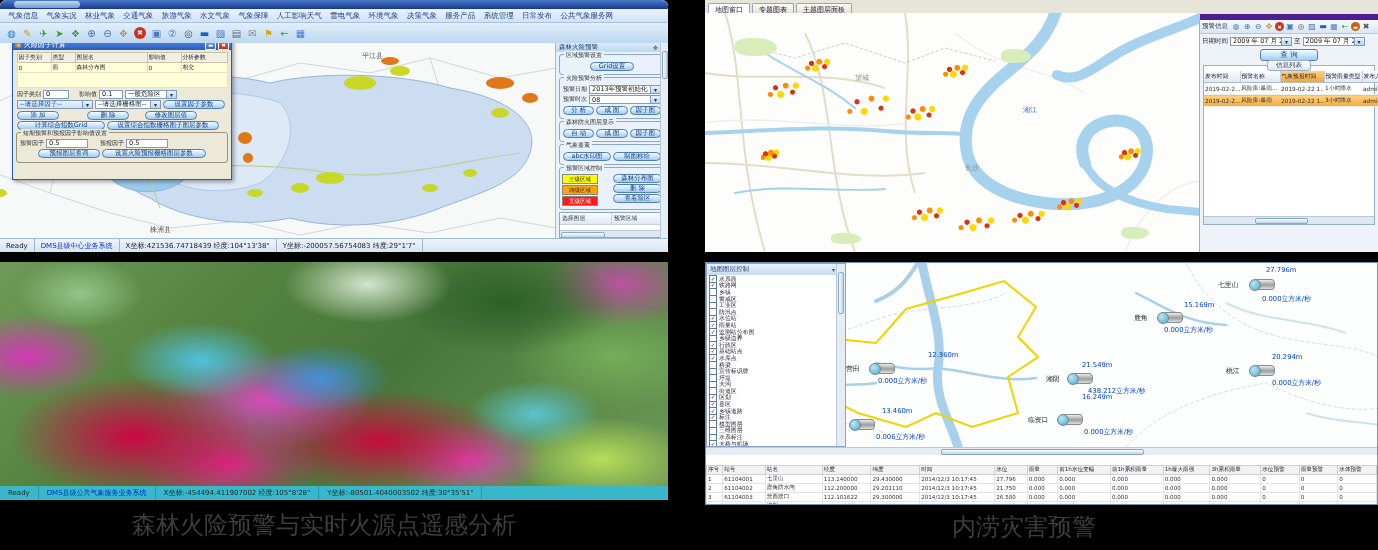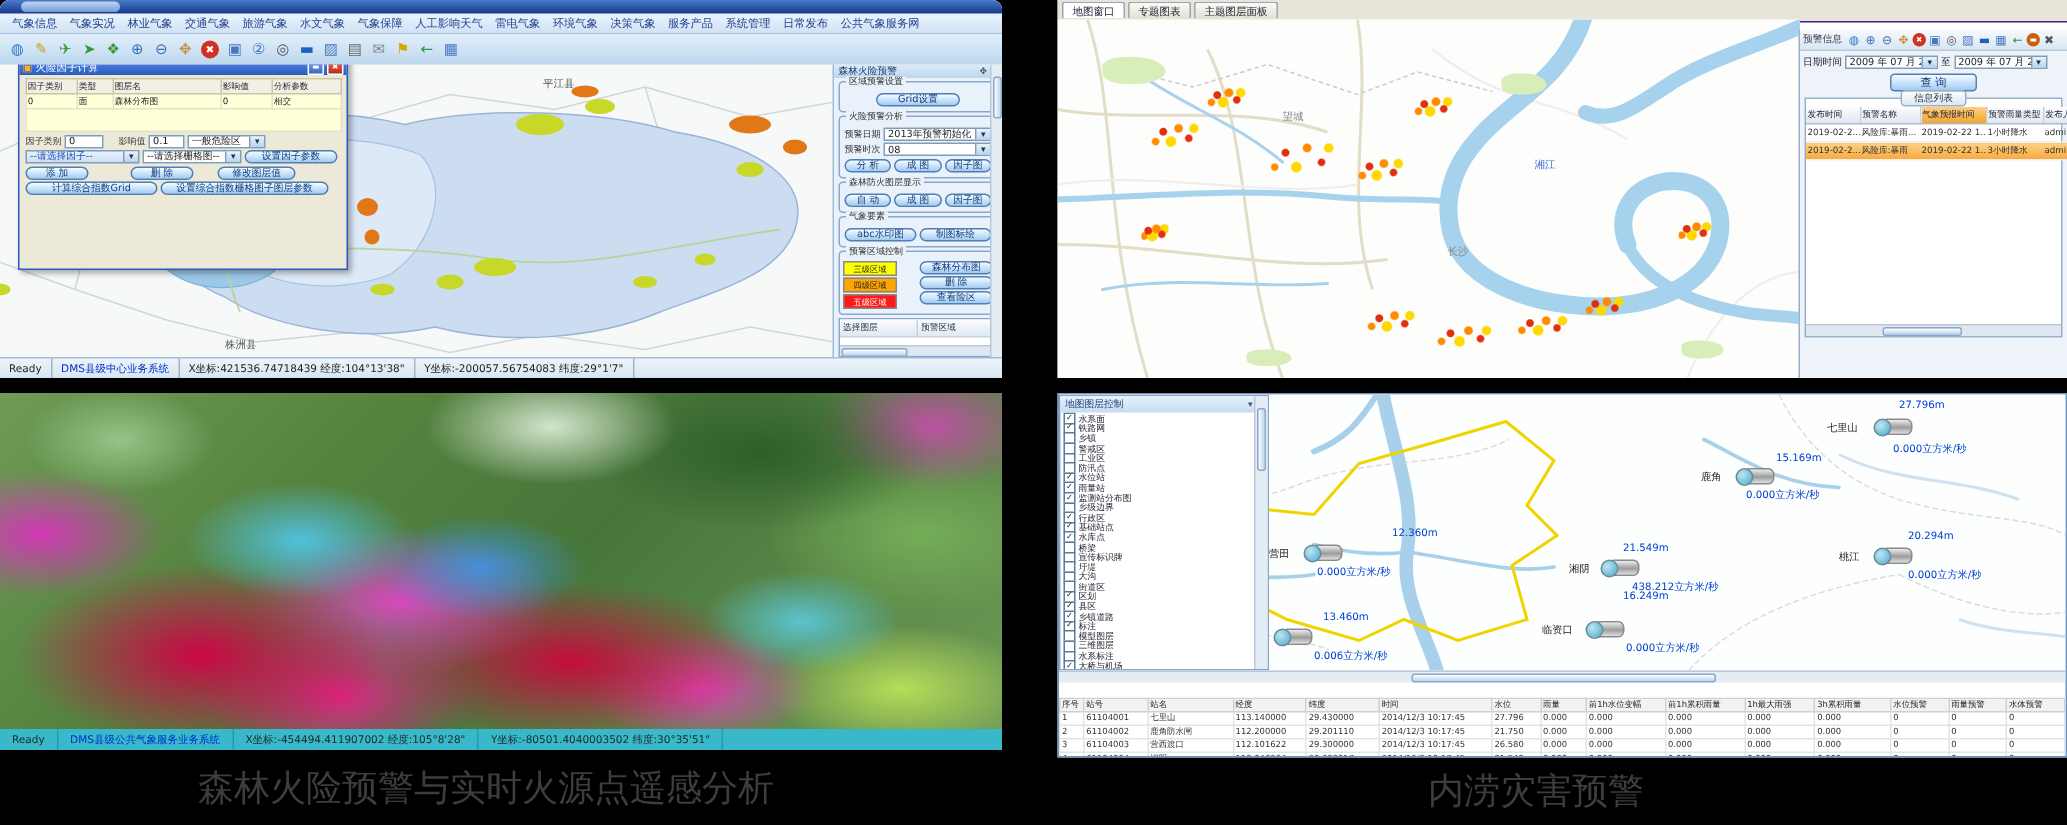--- a/index.html
+++ b/index.html
@@ -71,22 +71,22 @@
   .dlg-tbl{width:210px;margin:2px auto 1px;border-collapse:collapse;background:#ffffd8;table-layout:fixed;}
   .dlg-tbl th{background:#f2f0e4;border:1px solid #c8c4a8;font-size:5.8px;font-weight:normal;color:#223;
     padding:0 1px;text-align:left;white-space:nowrap;overflow:hidden;}
   .dlg-tbl td{border:1px solid #e4e2c8;font-size:5.8px;color:#223;padding:0 1px;white-space:nowrap;overflow:hidden;height:7px;}
   .dlg-pad{padding:0 3px;}
   .dlg .grp{margin:2px 0 0;padding:4px 2px 2px;border-color:#9a967a;}
   .dlg .gt{background:#ece9d8;}
 
   
   .tr-p{left:705px;top:0;width:673px;height:252px;background:#fff;}
-  .tr-tabs{height:13px;background:#e7e4da;display:flex;align-items:flex-start;padding:1px 3px 0;gap:2px;
-    border-bottom:1px solid #4c1d95;}
+  .tr-tabs{height:13px;background:#e7e4da;display:flex;align-items:flex-end;padding:1px 3px 0;gap:2px;
+    border-bottom:7px solid #4c1d95;}
   .tab{font-size:7px;color:#223;background:linear-gradient(180deg,#fbfaf6,#e4e0d2);border:1px solid #9aa6b4;
     border-bottom:none;border-radius:2px 2px 0 0;padding:1px 6px 0;height:11px;box-sizing:border-box;white-space:nowrap;}
   .tab.active{background:#fff;}
   .tr-map{position:absolute;left:0;top:13px;width:495px;bottom:0;background:#fdfdfc;overflow:hidden;}
   .heat{position:absolute;background:
     radial-gradient(circle at 25% 40%,#e03010 0 2.2px,rgba(224,48,16,0) 3px),
     radial-gradient(circle at 55% 30%,#ff8c00 0 2.4px,rgba(255,140,0,0) 3.4px),
     radial-gradient(circle at 75% 60%,#e03010 0 2px,rgba(224,48,16,0) 3px),
     radial-gradient(circle at 40% 70%,#ffd800 0 3px,rgba(255,216,0,0) 4px),
     radial-gradient(circle at 85% 30%,#ffd800 0 2.6px,rgba(255,216,0,0) 3.6px),
@@ -334,35 +334,48 @@
             </div>
             <div class="row">
               <span class="btn-xp" style="width:42px">添 加</span>
               <span class="btn-xp" style="width:42px;margin-left:26px">删 除</span>
               <span class="btn-xp" style="width:52px;margin-left:14px">修改图层值</span>
             </div>
             <div class="row">
               <span class="btn-xp" style="width:88px">计算综合指数Grid</span>
               <span class="btn-xp" style="width:112px">设置综合指数栅格图子图层参数</span>
             </div>
+            <div class="grp">
+              <span class="gt">短期预警和预报因子影响值设置</span>
+              <div class="row">
+                <span class="lab6">预警因子</span>
+                <input class="tin" style="width: 42px;" readonly="" value="0.5">
+                <span class="lab6" style="margin-left:10px">预报因子</span>
+                <input class="tin" style="width: 42px;" readonly="" value="0.5">
+              </div>
+              <div class="row" style="justify-content:center">
+                <span class="btn-xp" style="width:62px">预报图层查询</span>
+                <span class="btn-xp" style="width:104px">设置火险预报栅格图层参数</span>
+              </div>
+            </div>
           </div>
         </div>
       </div>
 
       <aside class="tl-side">
         <div class="tl-side-head">
           <span>森林火险预警</span>
           <span class="sp"></span>
           <span class="mini-ico">✥</span>
           <span class="mini-ico">✖</span>
         </div>
         <div class="grp">
           <span class="gt">区域预警设置</span>
           <div class="row" style="justify-content:center">
-              <span class="btn-xp" style="width:56px">Grid设置</span>
+              <span class="btn-xp" style="width:44px">Grid设置</span>
             </div>
         </div>
         <div class="grp">
           <span class="gt">火险预警分析</span>
           <div class="row">
             <span class="lab6">预警日期</span>
             <span class="combo" style="flex:1">
               <span class="ct">2013年预警初始化</span>
               <span class="dd">▾</span>
             </span>

